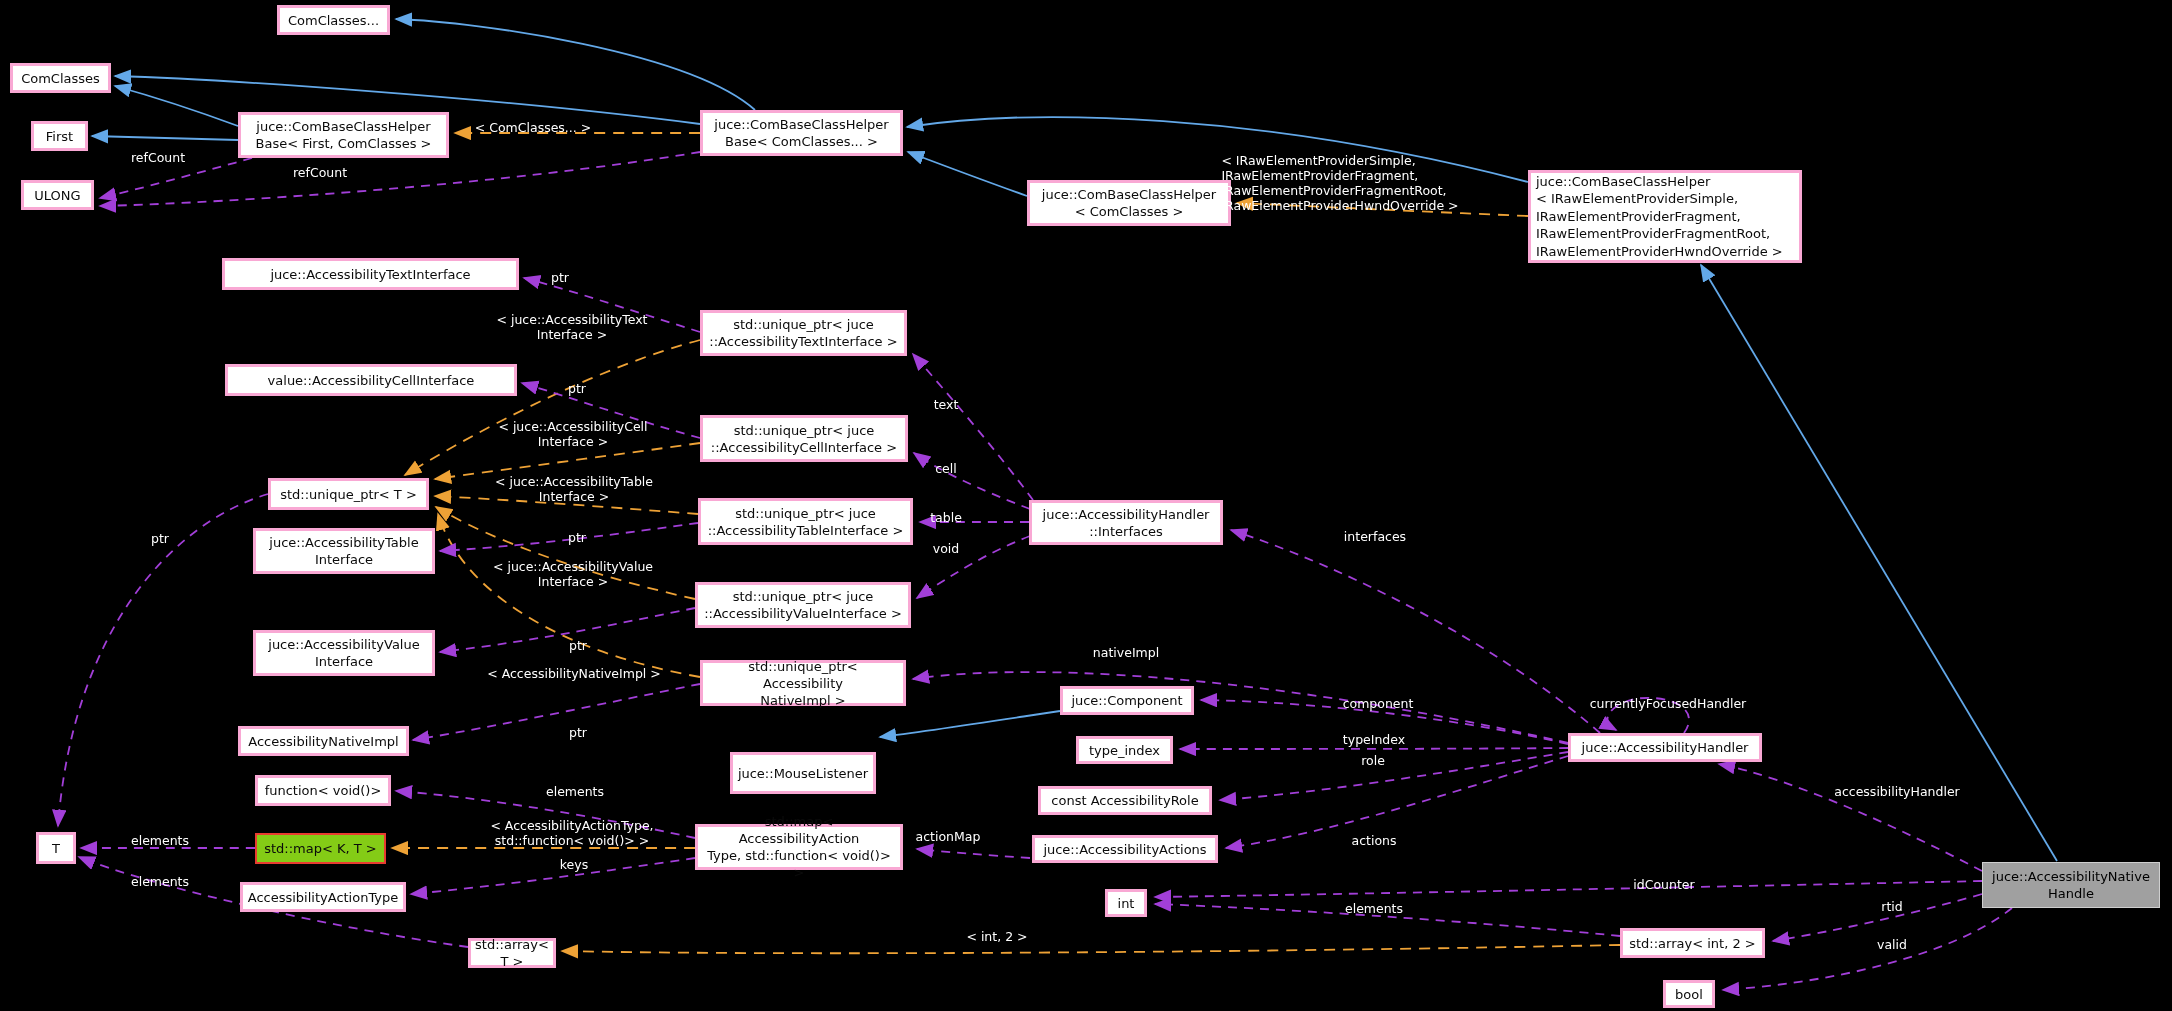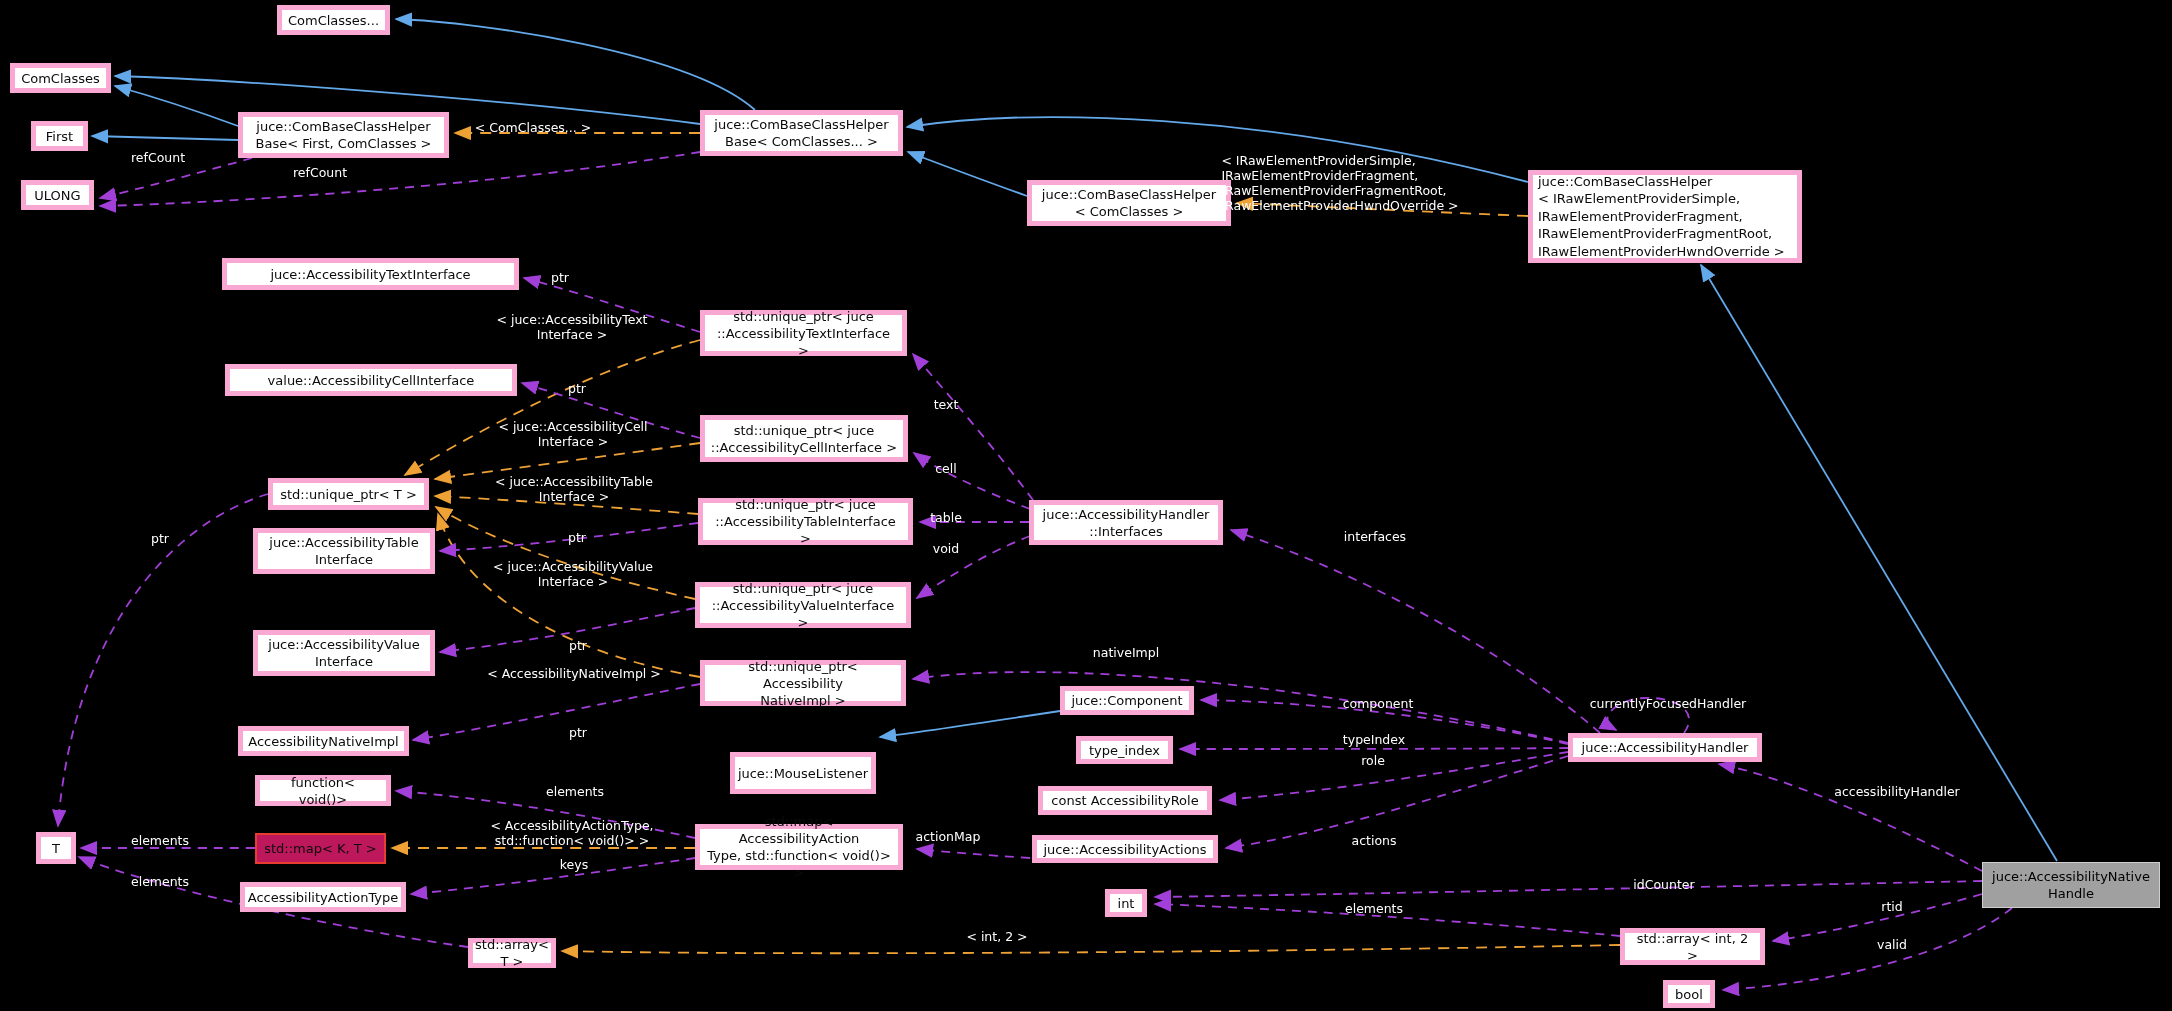--- a/index.html
+++ b/index.html
@@ -2,25 +2,25 @@
 <html><head>
 <meta charset="utf-8">
 <style>
   html,body{margin:0;padding:0;background:#000;}
   #stage{position:relative;width:2172px;height:1011px;background:#000;overflow:hidden;
          font-family:"DejaVu Sans","Liberation Sans",sans-serif;}
   #edges{position:absolute;left:0;top:0;width:2172px;height:1011px;}
   .e-blue{stroke:#63a8e8;stroke-width:1.8;fill:none;}
   .e-pur{stroke:#a23fd8;stroke-width:1.8;fill:none;stroke-dasharray:9 7;}
   .e-org{stroke:#eea236;stroke-width:1.8;fill:none;stroke-dasharray:11 8;}
-  .node{position:absolute;box-sizing:border-box;background:#fff;border:5px solid #f9a8d4;
+  .node{position:absolute;box-sizing:border-box;background:#fff;border:3px solid #f9a8d4;
         color:#0b0b0b;font-size:13px;line-height:17px;display:flex;align-items:center;
         justify-content:center;text-align:center;white-space:pre-line;padding:2px 5px;}
   .node.left{justify-content:flex-start;text-align:left;}
-  .node.red{border:2px solid #e83c30;background:#be185d;}
+  .node.red{border:2px solid #e83c30;background:#84cc16;}
   .node.sel{background:#a0a0a0;border:1px solid #cfcfcf;color:#000;}
   .elabel{position:absolute;transform:translate(-50%,-50%);color:#ffffff;font-size:12.5px;
           line-height:15px;white-space:pre-line;text-align:center;pointer-events:none;}
   .elabel.left{text-align:left;}
 </style>
 </head>
 <body>
 
 <div id="stage">
 
@@ -129,21 +129,21 @@
   <div class="node" style="left:695px;top:824px;width:208px;height:46px">std::map&lt; AccessibilityAction
 Type, std::function&lt; void()&gt; &gt;</div>
   <div class="node" style="left:1029px;top:500px;width:194px;height:45px">juce::AccessibilityHandler
 ::Interfaces</div>
   <div class="node" style="left:1060px;top:686px;width:134px;height:29px">juce::Component</div>
   <div class="node" style="left:1076px;top:736px;width:97px;height:28px">type_index</div>
   <div class="node" style="left:1038px;top:786px;width:174px;height:29px">const AccessibilityRole</div>
   <div class="node" style="left:1032px;top:835px;width:186px;height:28px">juce::AccessibilityActions</div>
   <div class="node" style="left:1105px;top:889px;width:42px;height:28px">int</div>
   <div class="node" style="left:1568px;top:733px;width:194px;height:29px">juce::AccessibilityHandler</div>
-  <div class="node" style="left:1620px;top:928px;width:145px;height:37px">std::array&lt; int, 2 &gt;</div>
+  <div class="node" style="left:1620px;top:928px;width:145px;height:30px">std::array&lt; int, 2 &gt;</div>
   <div class="node" style="left:1663px;top:980px;width:52px;height:28px">bool</div>
   <div class="node sel" style="left:1982px;top:862px;width:178px;height:46px">juce::AccessibilityNative
 Handle</div>
 
   <span class="elabel" style="left:158px;top:157px">refCount</span>
   <span class="elabel" style="left:320px;top:172px">refCount</span>
   <span class="elabel" style="left:533px;top:127px">&lt; ComClasses... &gt;</span>
   <span class="elabel left" style="left:1340px;top:183px">&lt; IRawElementProviderSimple,
 IRawElementProviderFragment,
 IRawElementProviderFragmentRoot,

